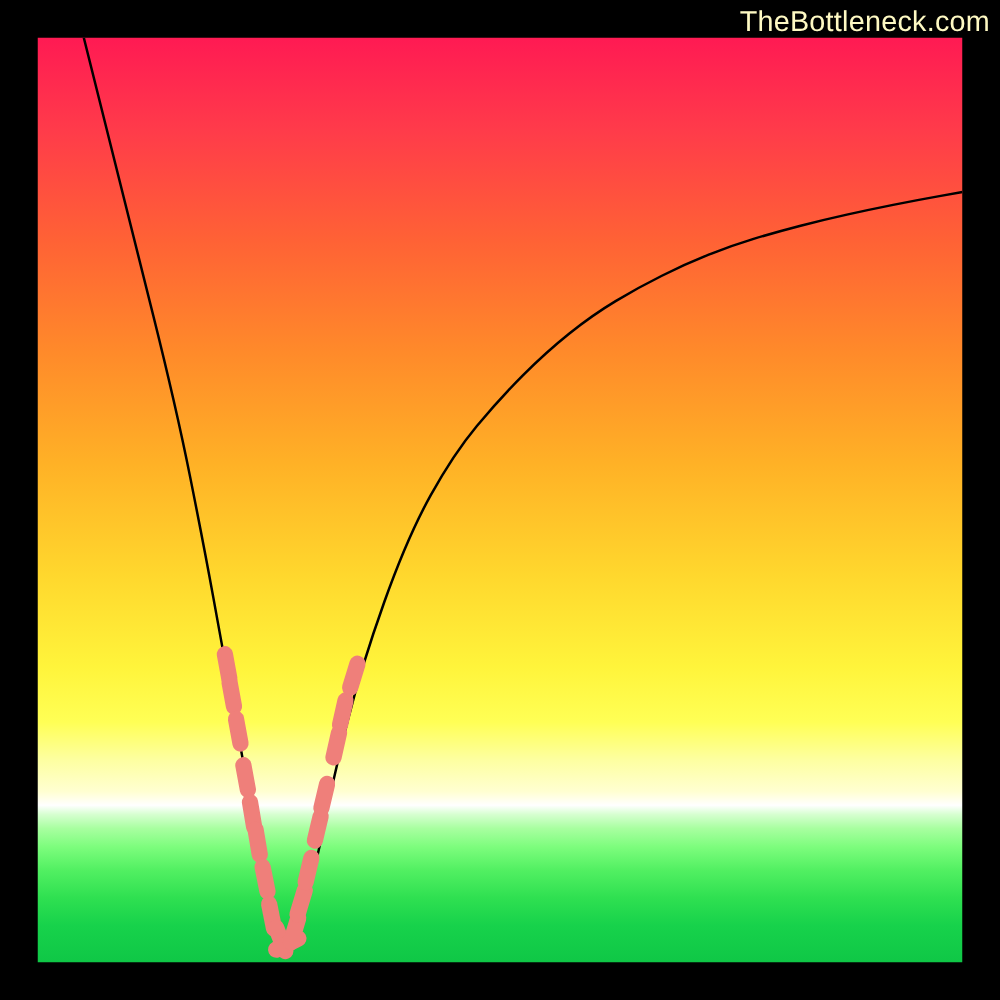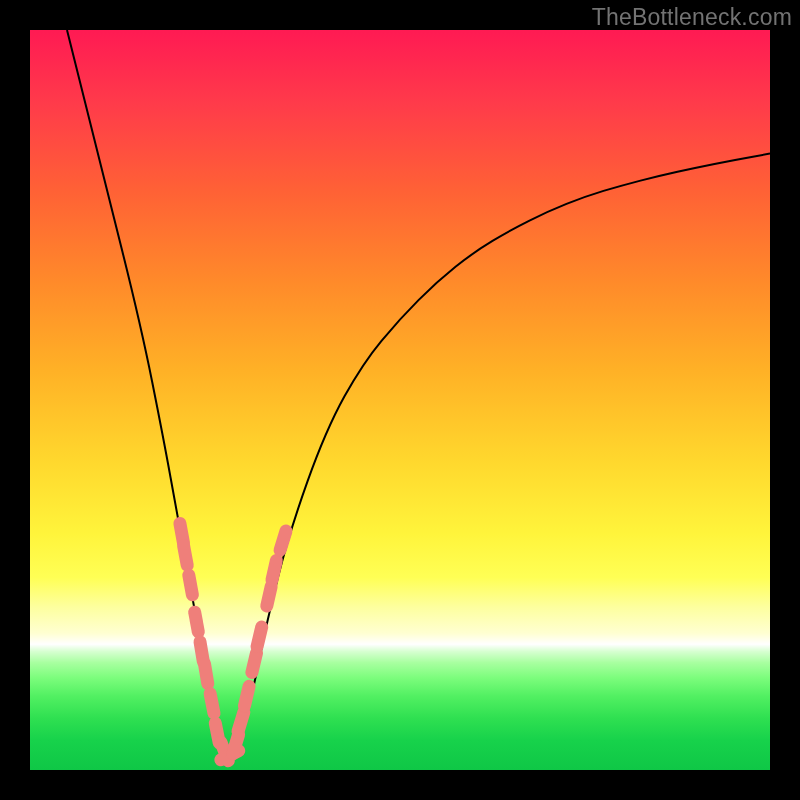--- a/index.html
+++ b/index.html
@@ -49,21 +49,21 @@
       #52f062 90%,
       #2fe051 93%,
       #17d24b 96%,
       #0fc746 100%
     );
   }
   .watermark {
     position: absolute;
     top: 4px;
     right: 8px;
-    color: #737373;
+    color: #fef9c3;
     font-size: 23px;
     font-weight: 400;
     letter-spacing: 0.2px;
     font-family: Arial, Helvetica, sans-serif;
   }
   svg.curve {
     position: absolute;
     inset: 0;
     width: 740px;
     height: 740px;

